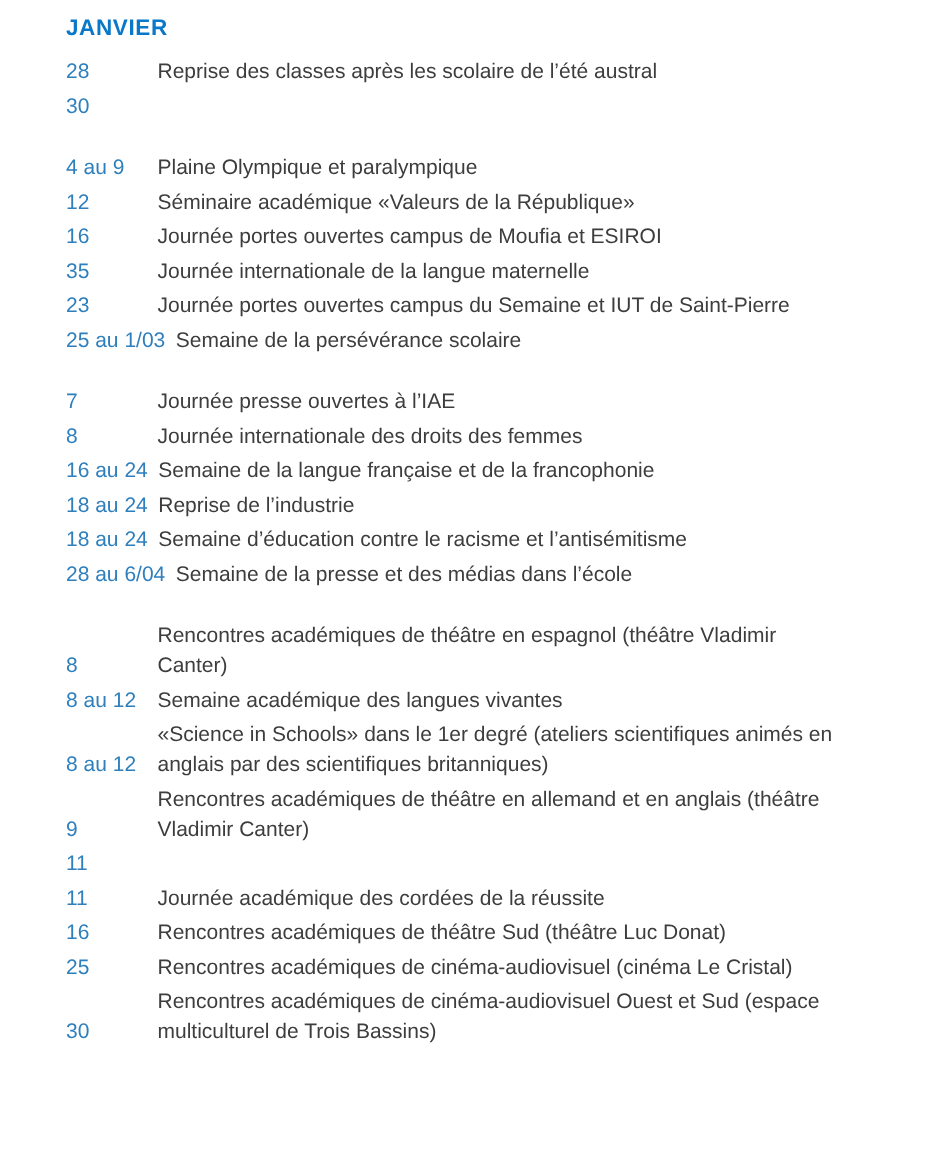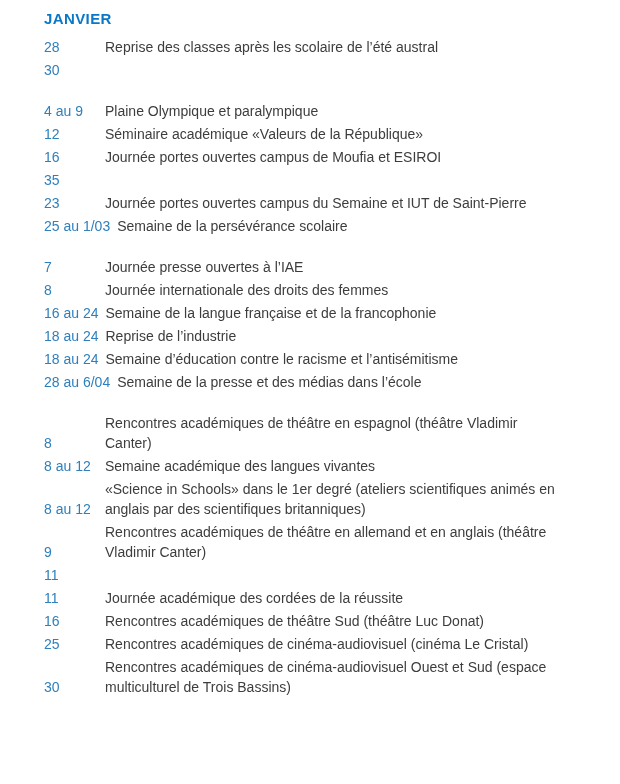--- a/index.html
+++ b/index.html
@@ -75,20 +75,21 @@
     <div class="event-row">
       <span class="event-date">12</span>
       <span class="event-text">Séminaire académique «Valeurs de la République»</span>
     </div>
     <div class="event-row">
       <span class="event-date">16</span>
       <span class="event-text">Journée portes ouvertes campus de Moufia et ESIROI</span>
     </div>
     <div class="event-row">
       <span class="event-date">35</span>
+      <span class="event-text">Journée internationale de la langue maternelle</span>
     </div>
     <div class="event-row">
       <span class="event-date">23</span>
       <span class="event-text">Journée portes ouvertes campus du Semaine et IUT de Saint-Pierre</span>
     </div>
     <div class="event-row">
       <span class="event-date">25 au 1/03</span>
       <span class="event-text">Semaine de la persévérance scolaire</span>
     </div>
   </section>

